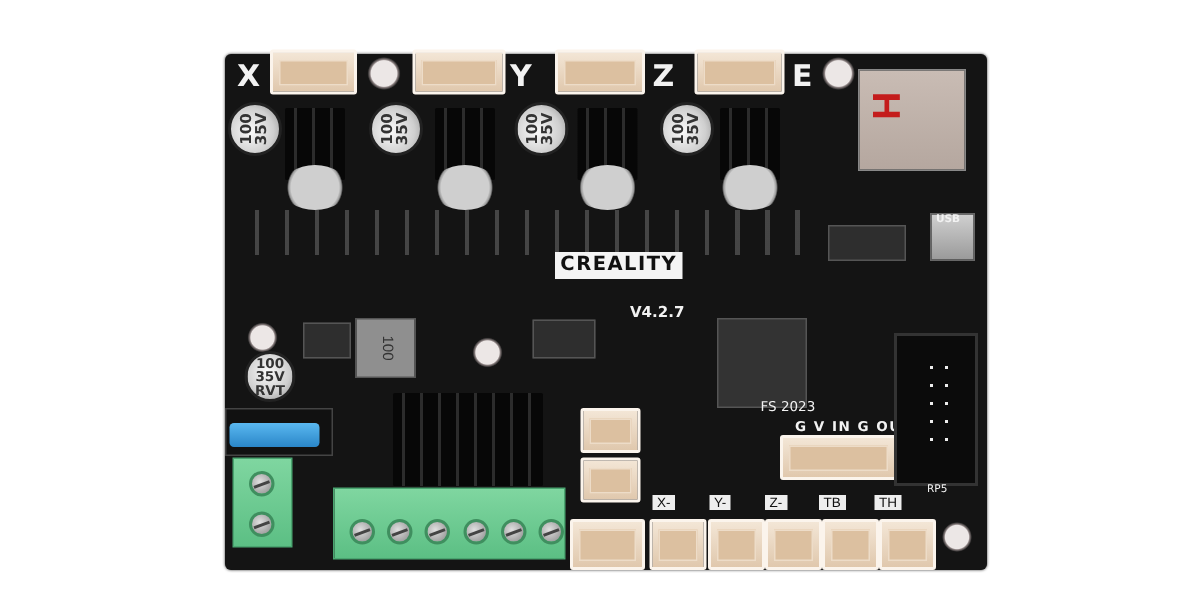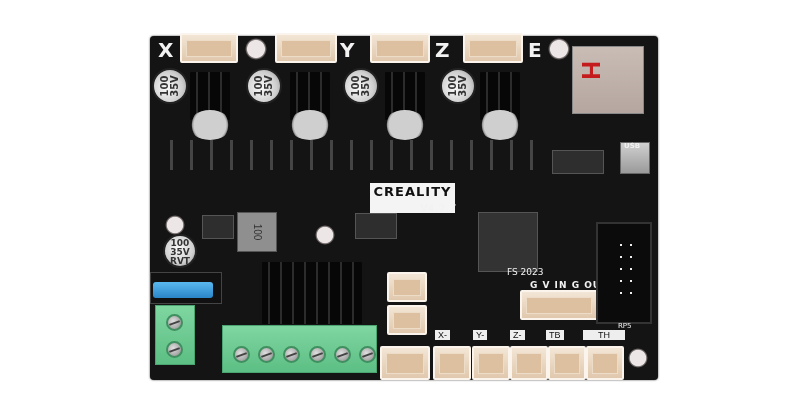--- a/index.html
+++ b/index.html
@@ -63,21 +63,21 @@
 <div class="abs cap" style="left:440px;top:68px;width:36px;height:36px;transform:rotate(-90deg);"><span>100</span><br><span>35V</span></div>
 <div class="abs heatsink" style="left:480px;top:72px;width:40px;height:48px;"></div>
 <div class="abs padring" style="left:478px;top:110px;width:44px;height:30px;"></div>
 
 <div class="abs" style="left:160px;top:140px;width:380px;height:30px;background:repeating-linear-gradient(90deg,transparent 0 10px,#666 10px 13px,transparent 13px 20px);opacity:.6;"></div>
 
 <div class="abs chip" style="left:552px;top:150px;width:50px;height:22px;"></div>
 <div class="abs" style="left:620px;top:142px;width:28px;height:30px;background:linear-gradient(#d0d0d0,#9a9a9a);border:1px solid #666;"></div>
 <div class="abs silk" style="left:624px;top:142px;font-size:7px;">USB</div>
 
-<div class="abs logo-box" style="left:370px;top:183px;width:85px;height:30px;font-size:13px;line-height:18px;">CREALITY</div>
+<div class="abs logo-box" style="left:370px;top:168px;width:85px;height:18px;font-size:13px;line-height:18px;">CREALITY</div>
 <div class="abs silk" style="left:420px;top:203px;font-size:10px;">V4.2.7</div>
 
 <div class="abs chip" style="left:355px;top:213px;width:40px;height:24px;"></div>
 <div class="abs chip" style="left:478px;top:212px;width:58px;height:58px;background:#333;"></div>
 <div class="abs silk" style="left:507px;top:267px;font-size:9px;font-weight:normal;">FS 2023</div>
 <div class="abs chip" style="left:202px;top:215px;width:30px;height:22px;"></div>
 <div class="abs" style="left:237px;top:212px;width:38px;height:38px;background:#8f8f8f;border:1px solid #555;color:#333;font-size:10px;text-align:center;line-height:38px;"><span style="display:inline-block;transform:rotate(90deg);">100</span></div>
 <div class="abs hole" style="left:165px;top:215px;width:20px;height:20px;"></div>
 <div class="abs hole" style="left:315px;top:225px;width:20px;height:20px;"></div>
 
@@ -125,21 +125,21 @@
     <div class="pin" style="left:32px;top:56px;"></div>
   <div class="pin" style="left:22px;top:68px;"></div>
     <div class="pin" style="left:32px;top:68px;"></div>
 </div>
 <div class="abs silk" style="left:618px;top:322px;font-size:7px;font-weight:normal;">RP5</div>
 
 <div class="abs" style="left:435px;top:330px;background:#eee;color:#111;font-size:9px;padding:0 3px;">X-</div>
 <div class="abs" style="left:473px;top:330px;background:#eee;color:#111;font-size:9px;padding:0 3px;">Y-</div>
 <div class="abs" style="left:510px;top:330px;background:#eee;color:#111;font-size:9px;padding:0 3px;">Z-</div>
 <div class="abs" style="left:546px;top:330px;background:#eee;color:#111;font-size:9px;padding:0 3px;">TB</div>
-<div class="abs" style="left:583px;top:330px;background:#eee;color:#111;font-size:9px;padding:0 15px;">TH</div>
+<div class="abs" style="left:583px;top:330px;background:#eee;color:#111;font-size:9px;padding:0 3px;">TH</div>
 
 <div class="abs jst" style="left:380px;top:346px;width:50px;height:34px;">
     <div class="inner"></div>
   </div>
 <div class="abs jst" style="left:433px;top:346px;width:38px;height:34px;">
     <div class="inner"></div>
   </div>
 <div class="abs jst" style="left:472px;top:346px;width:38px;height:34px;">
     <div class="inner"></div>
   </div>

